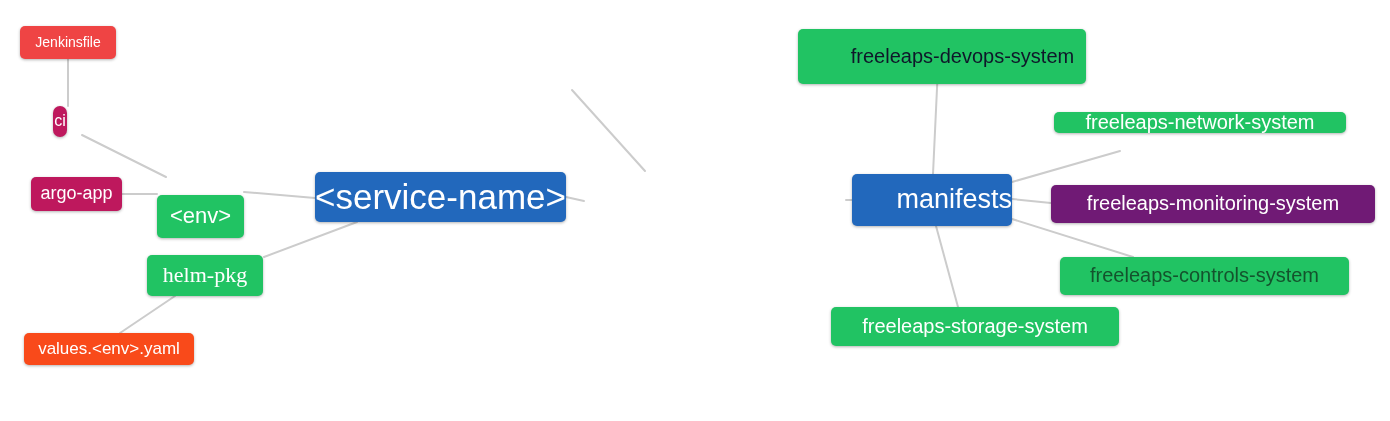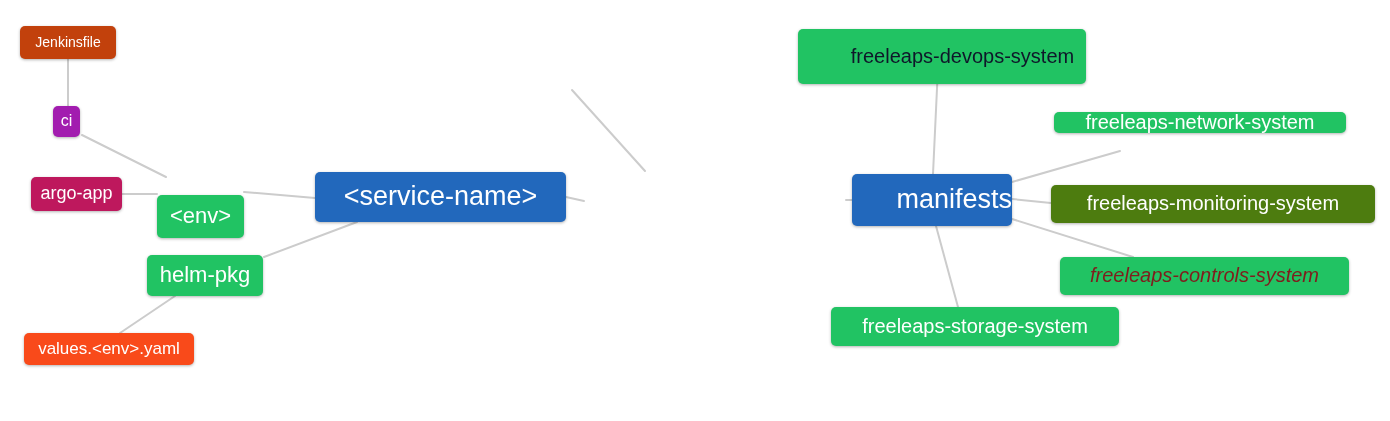--- a/index.html
+++ b/index.html
@@ -55,52 +55,52 @@
       <line x1="572" y1="90" x2="645" y2="171" stroke="#cccccc" stroke-width="2" stroke-linecap="round"></line>
       <line x1="566" y1="197" x2="584" y2="201" stroke="#cccccc" stroke-width="2" stroke-linecap="round"></line>
       <line x1="846" y1="200" x2="852" y2="200" stroke="#cccccc" stroke-width="2" stroke-linecap="round"></line>
       <line x1="938" y1="67" x2="933" y2="174" stroke="#cccccc" stroke-width="2" stroke-linecap="round"></line>
       <line x1="1012" y1="182" x2="1120" y2="151" stroke="#cccccc" stroke-width="2" stroke-linecap="round"></line>
       <line x1="1012" y1="199" x2="1051" y2="203" stroke="#cccccc" stroke-width="2" stroke-linecap="round"></line>
       <line x1="1012" y1="219" x2="1133" y2="257" stroke="#cccccc" stroke-width="2" stroke-linecap="round"></line>
       <line x1="936" y1="226" x2="958" y2="307" stroke="#cccccc" stroke-width="2" stroke-linecap="round"></line>
     </svg>
 
-  <div class="node" style="left: 20px; top: 26px; width: 96px; height: 33px; font-size: 14px; background: #c2410c; color: rgb(255, 255, 255);">
+  <div class="node" style="left: 20px; top: 26px; width: 96px; height: 33px; font-size: 14px; background: #ef4444; color: rgb(255, 255, 255);">
       <span>Jenkinsfile</span>
     </div>
-  <div class="node" style="left: 53px; top: 106px; width: 27px; height: 31px; font-size: 16px; background: #a21caf; color: rgb(255, 255, 255);">
+  <div class="node" style="left: 53px; top: 106px; width: 14px; height: 31px; font-size: 16px; background: #be185d; color: rgb(255, 255, 255); border-radius: 7px;">
       <span>ci</span>
     </div>
   <div class="node" style="left: 31px; top: 177px; width: 91px; height: 34px; font-size: 18px; background: #be185d; color: rgb(255, 255, 255);">
       <span>argo-app</span>
     </div>
   <div class="node" style="left: 157px; top: 174px; width: 87px; height: 43px; font-size: 22px; background: rgb(33, 195, 99); color: rgb(255, 255, 255); margin-top: 21px;">
       <span>&lt;env&gt;</span>
     </div>
-  <div class="node" style="left: 147px; top: 255px; width: 116px; height: 41px; font-size: 22px; background: rgb(33, 195, 99); color: rgb(255, 255, 255);">
+  <div class="node" style="left: 147px; top: 255px; width: 116px; height: 41px; font-size: 22px; background: rgb(33, 195, 99); color: rgb(255, 255, 255); font-family: Liberation Serif, serif;">
       <span>helm-pkg</span>
     </div>
   <div class="node" style="left: 8px; top: 333px; width: 170px; height: 32px; font-size: 17px; background: rgb(249, 74, 26); color: rgb(255, 255, 255); margin-left: 16px;">
       <span>values.&lt;env&gt;.yaml</span>
     </div>
-  <div class="node" style="left: 315px; top: 172px; width: 251px; height: 50px; font-size: 27px; background: rgb(34, 104, 188); color: rgb(255, 255, 255);">
+  <div class="node" style="left: 315px; top: 172px; width: 251px; height: 50px; font-size: 35px; background: rgb(34, 104, 188); color: rgb(255, 255, 255);">
       <span>&lt;service-name&gt;</span>
     </div>
   <div class="node" style="left: 852px; top: 174px; width: 160px; height: 52px; font-size: 27px; background: rgb(34, 104, 188); color: rgb(255, 255, 255); justify-content: flex-end;">
       <span>manifests</span>
     </div>
   <div class="node" style="left: 798px; top: 29px; width: 288px; height: 55px; font-size: 20px; background: rgb(33, 195, 99); color: #0f172a; padding-left: 41px;">
       <span>freeleaps-devops-system</span>
     </div>
   <div class="node" style="left: 1054px; top: 112px; width: 292px; height: 21px; font-size: 20px; background: rgb(33, 195, 99); color: rgb(255, 255, 255);">
       <span>freeleaps-network-system</span>
     </div>
-  <div class="node" style="left: 1051px; top: 185px; width: 324px; height: 38px; font-size: 20px; background: #4d7c0f; color: rgb(255, 255, 255);">
+  <div class="node" style="left: 1051px; top: 185px; width: 324px; height: 38px; font-size: 20px; background: #701a75; color: rgb(255, 255, 255);">
       <span>freeleaps-monitoring-system</span>
     </div>
-  <div class="node" style="left: 1060px; top: 257px; width: 289px; height: 38px; font-size: 20px; background: rgb(33, 195, 99); color: #7f1d1d; font-style: italic;">
+  <div class="node" style="left: 1060px; top: 257px; width: 289px; height: 38px; font-size: 20px; background: rgb(33, 195, 99); color: #14532d;">
       <span>freeleaps-controls-system</span>
     </div>
   <div class="node" style="left: 815px; top: 307px; width: 288px; height: 39px; font-size: 20px; background: rgb(33, 195, 99); color: rgb(255, 255, 255); margin-left: 16px;">
       <span>freeleaps-storage-system</span>
     </div>
 </div>
 
 </body></html>

